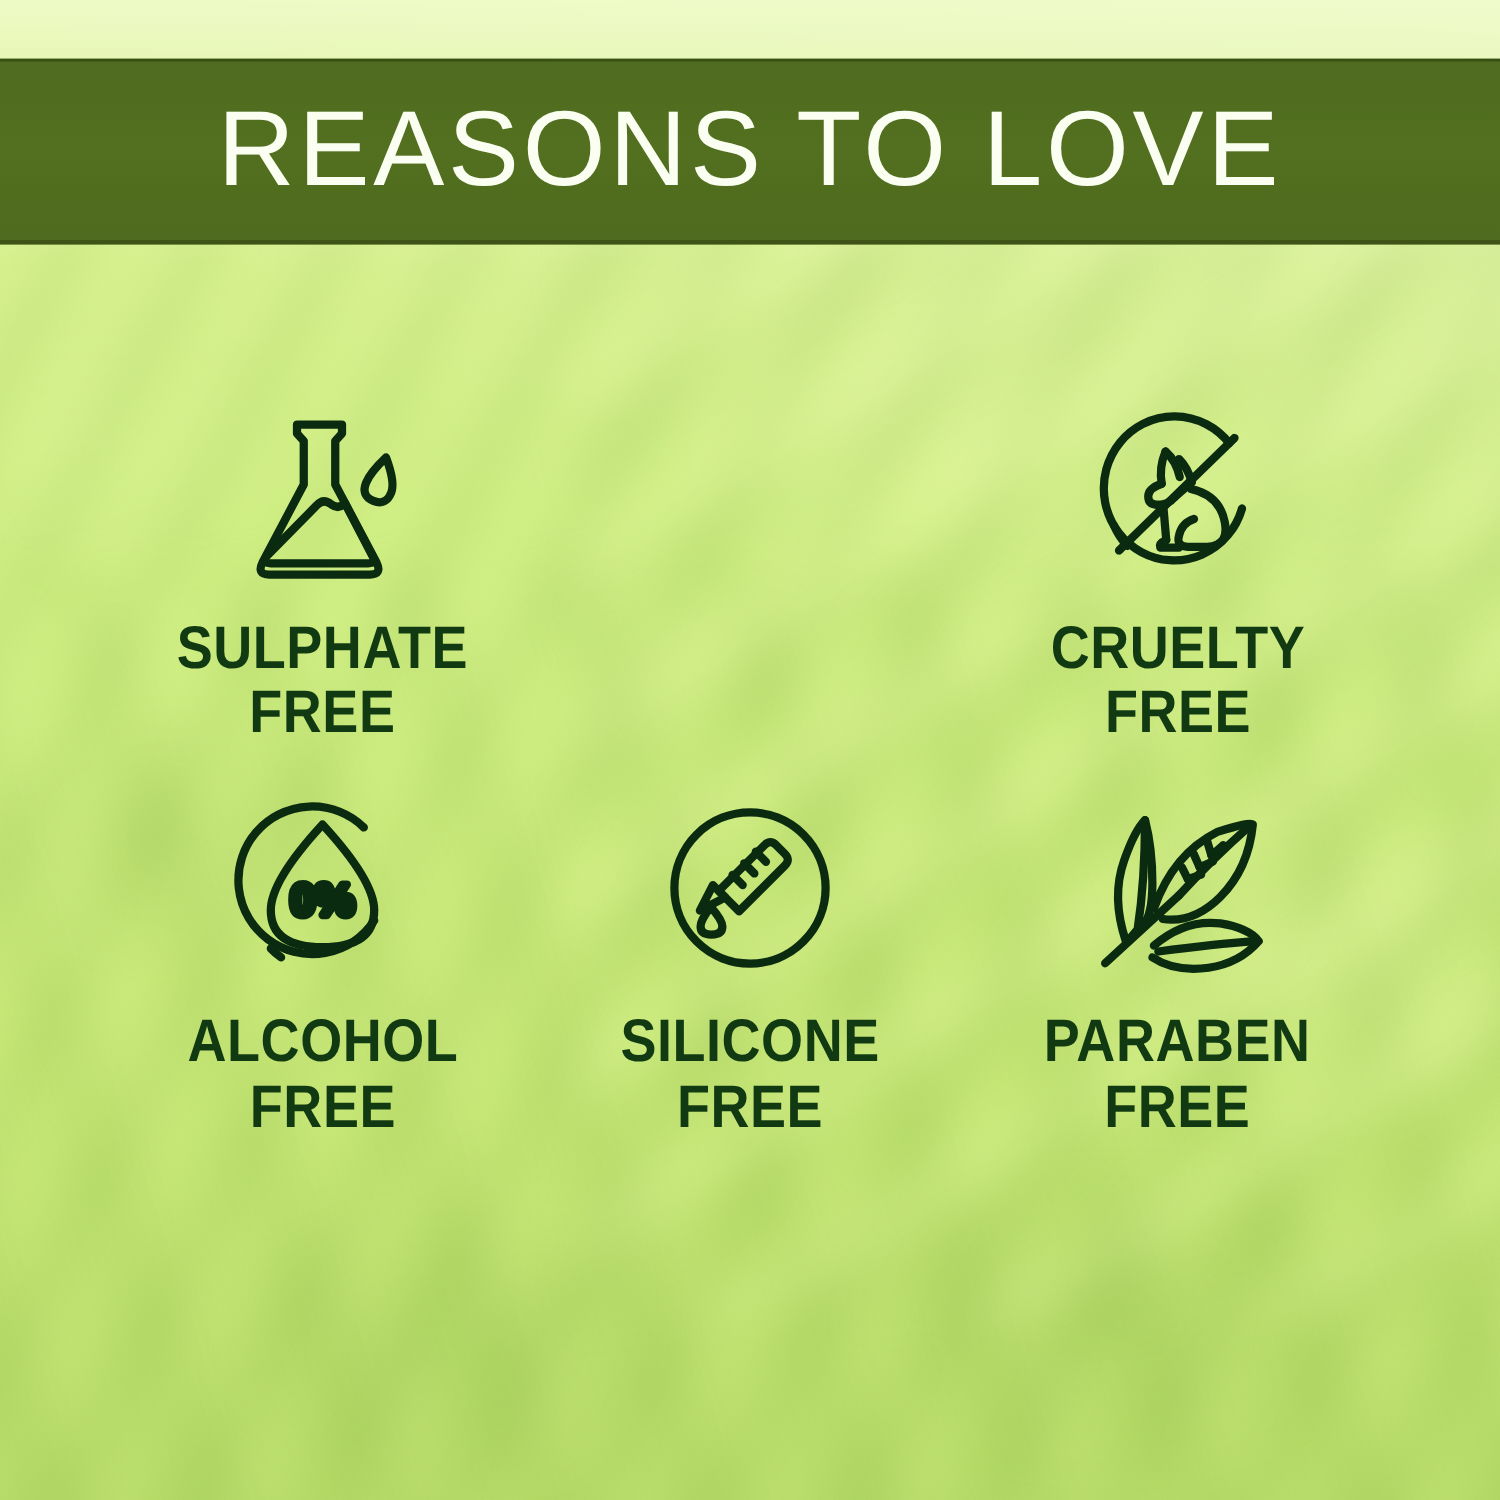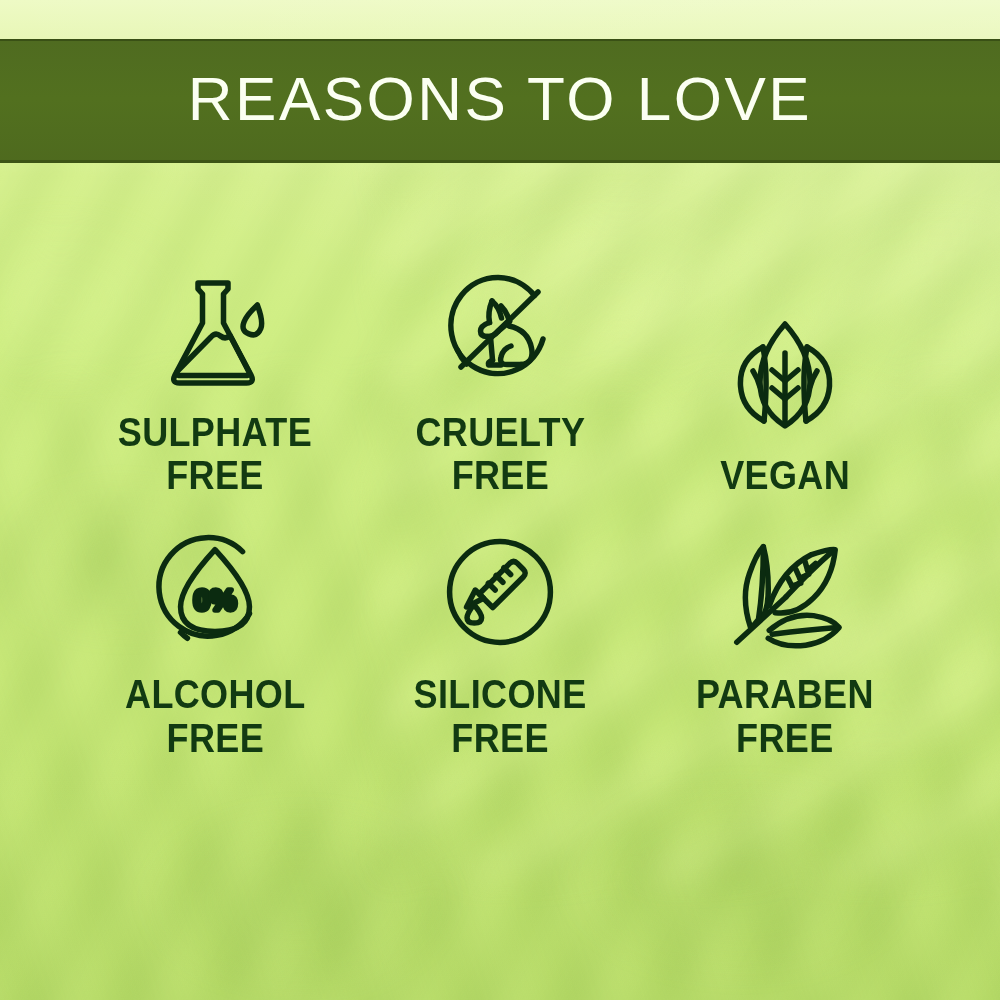--- a/index.html
+++ b/index.html
@@ -97,21 +97,21 @@
     width: 1000px;
     height: 124px;
     background: linear-gradient(180deg, #4f6b20 0%, #52701f 48%, #4e6a1e 100%);
     box-shadow: inset 0 2px 0 rgba(40,58,12,.55), inset 0 -3px 0 rgba(44,62,14,.5);
     display: flex;
     align-items: center;
     justify-content: center;
   }
   .banner-title {
     color: #fbfff2;
-    font-size: 62px;
+    font-size: 71px;
     font-weight: 400;
     letter-spacing: 2.5px;
     line-height: 1;
     white-space: nowrap;
     font-family: "Liberation Sans", sans-serif;
     transform: translateY(-2px);
   }
 
   
   .grid {
@@ -238,47 +238,20 @@
 
             <path d="M57.5 95 Q52.5 97 53.5 100 L66 100"></path>
           </svg>
         </div>
         <div class="label">
           <span>CRUELTY</span>
           <span class="l2">FREE</span>
         </div>
       </div>
 
-      <div class="cell">
-        <div class="icon-box">
-          <svg width="130" height="130" viewBox="0 0 130 130">
-
-            <path d="M43 39 Q19 52 20.5 78 Q22 101 44 113"></path>
-            <path d="M43 39 Q46.5 58 46 80 Q45.5 100 44 113"></path>
-            <path d="M33 63 Q37.5 70 40 79"></path>
-
-            <path d="M87 39 Q111 52 109.5 78 Q108 101 86 113"></path>
-            <path d="M87 39 Q83.5 58 84 80 Q84.5 100 86 113"></path>
-            <path d="M97 63 Q92.5 70 90 79"></path>
-
-            <path d="M65 16 Q90 44 90 74 Q90 102 65 118
-                     Q40 102 40 74 Q40 44 65 16 Z"></path>
-
-            <line x1="65" y1="45" x2="65" y2="116"></line>
-            <path d="M52 62 L65 73"></path>
-            <path d="M78 62 L65 73"></path>
-            <path d="M52 80 L65 91"></path>
-            <path d="M78 80 L65 91"></path>
-          </svg>
-        </div>
-        <div class="label">
-          <span>VEGAN</span>
-          <span class="l2"></span>
-        </div>
-      </div>
     </div>
 
     <div class="row">
 
       <div class="cell">
         <div class="icon-box">
           <svg width="128" height="128" viewBox="0 0 130 130">
 
             <path d="M93 24 A50 50 0 1 0 100 87"></path>
             <path d="M30 106 A50 50 0 0 0 37 112"></path>

